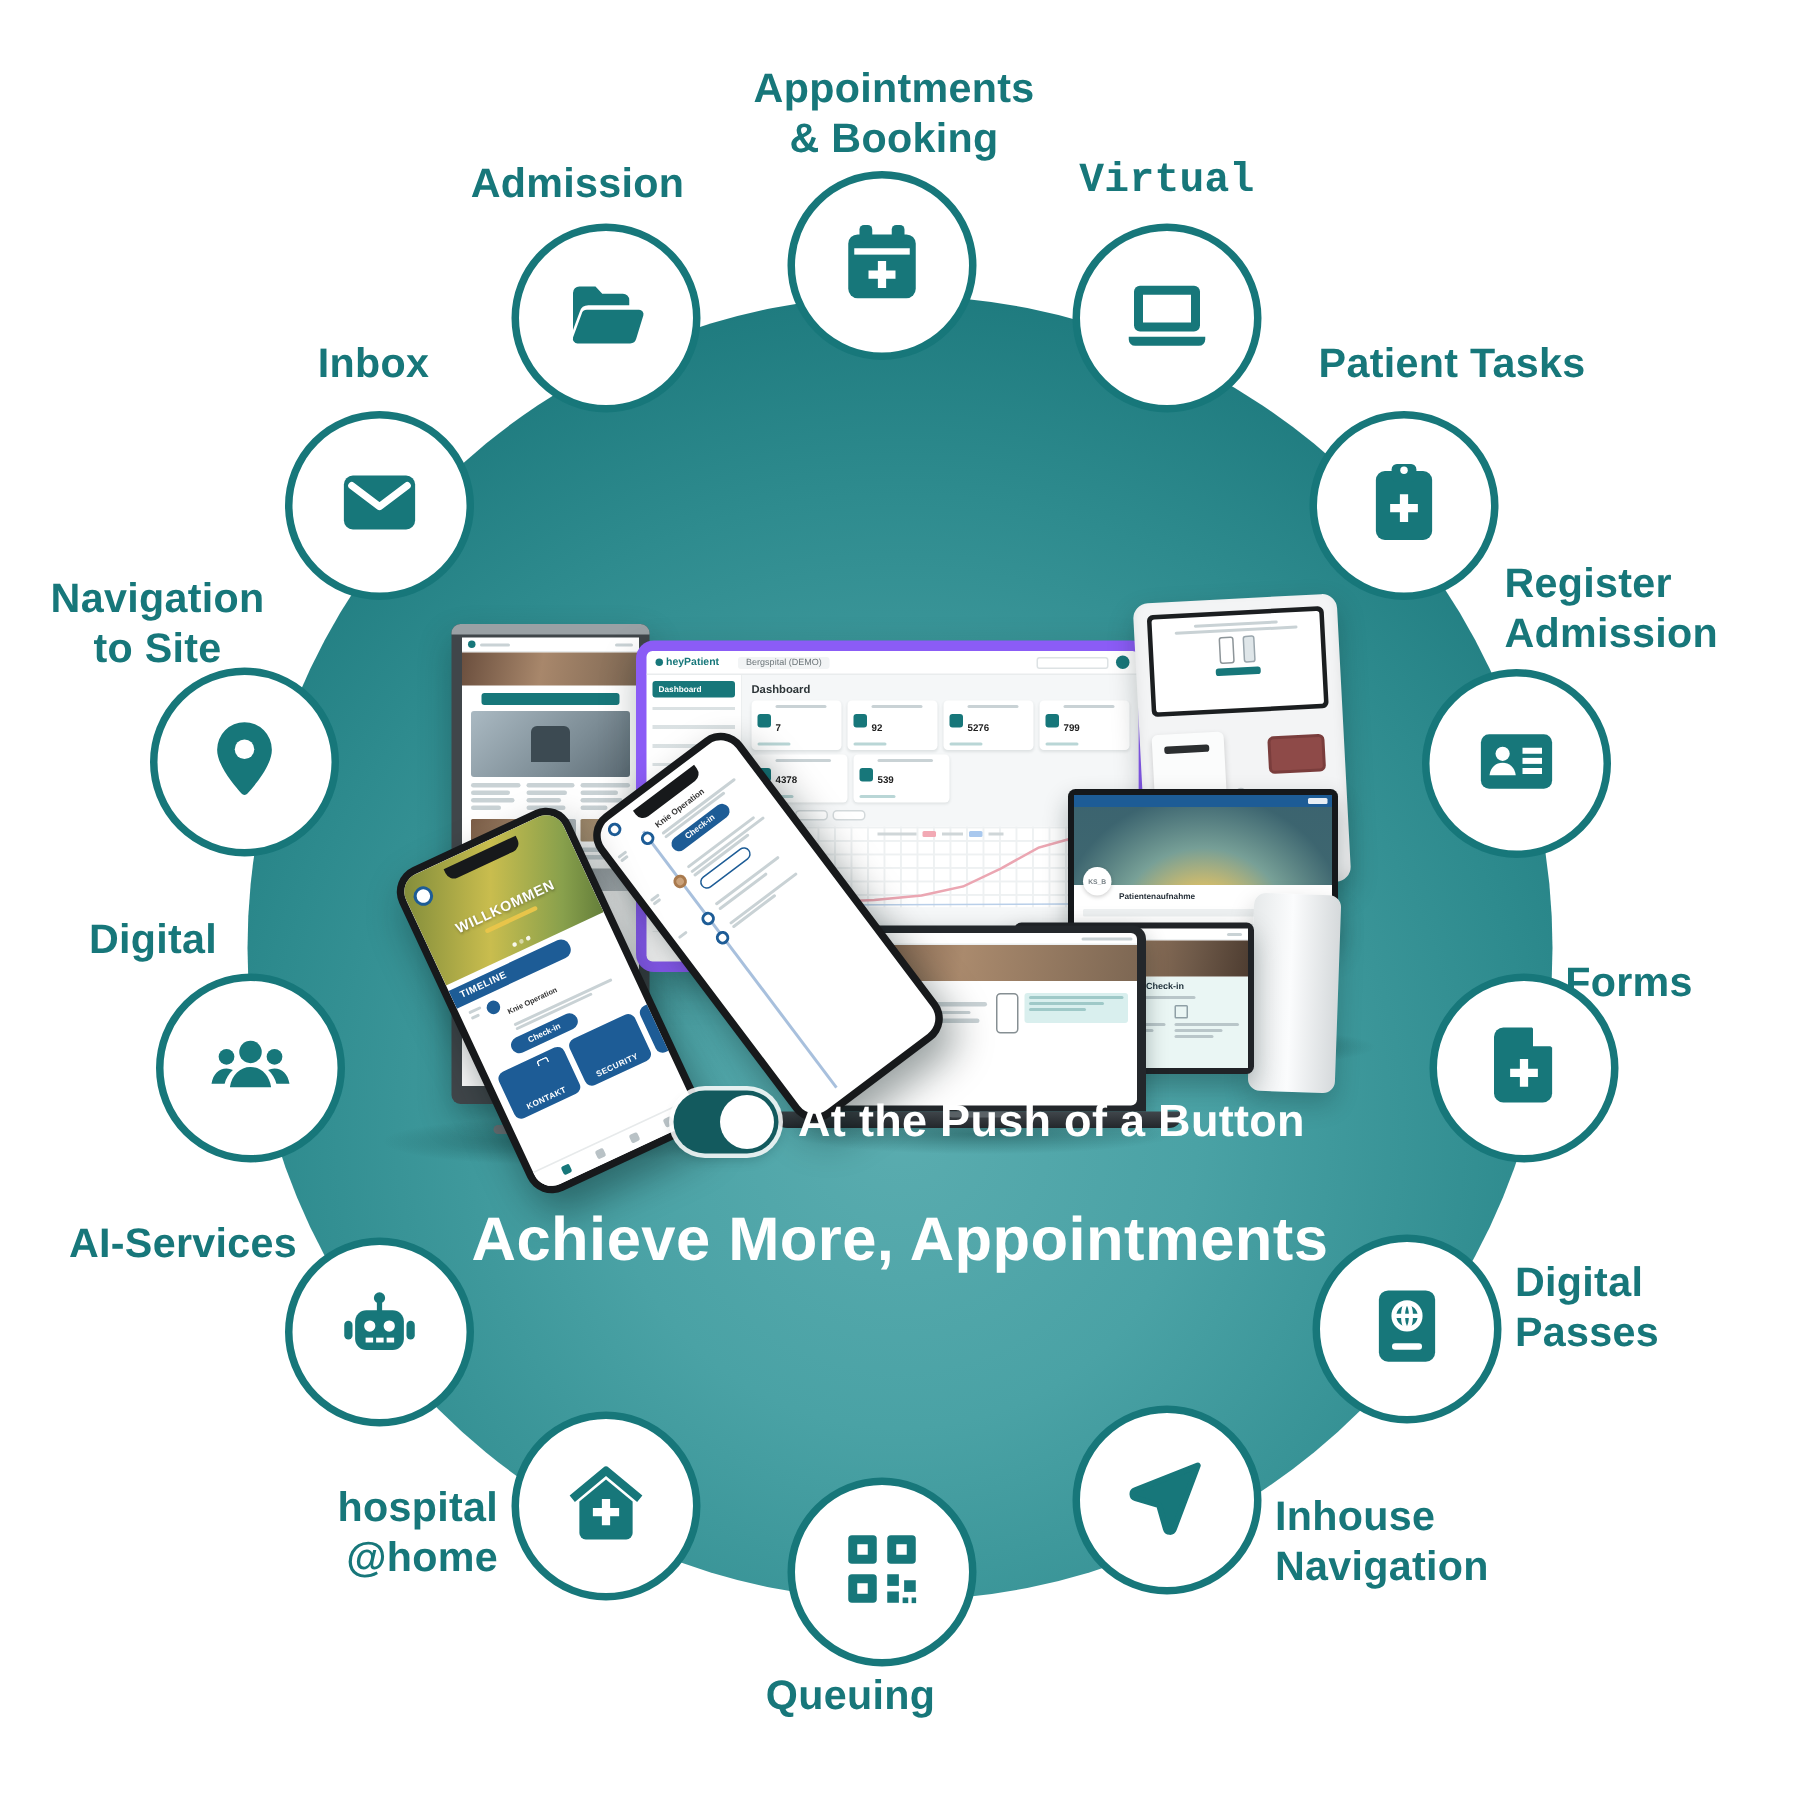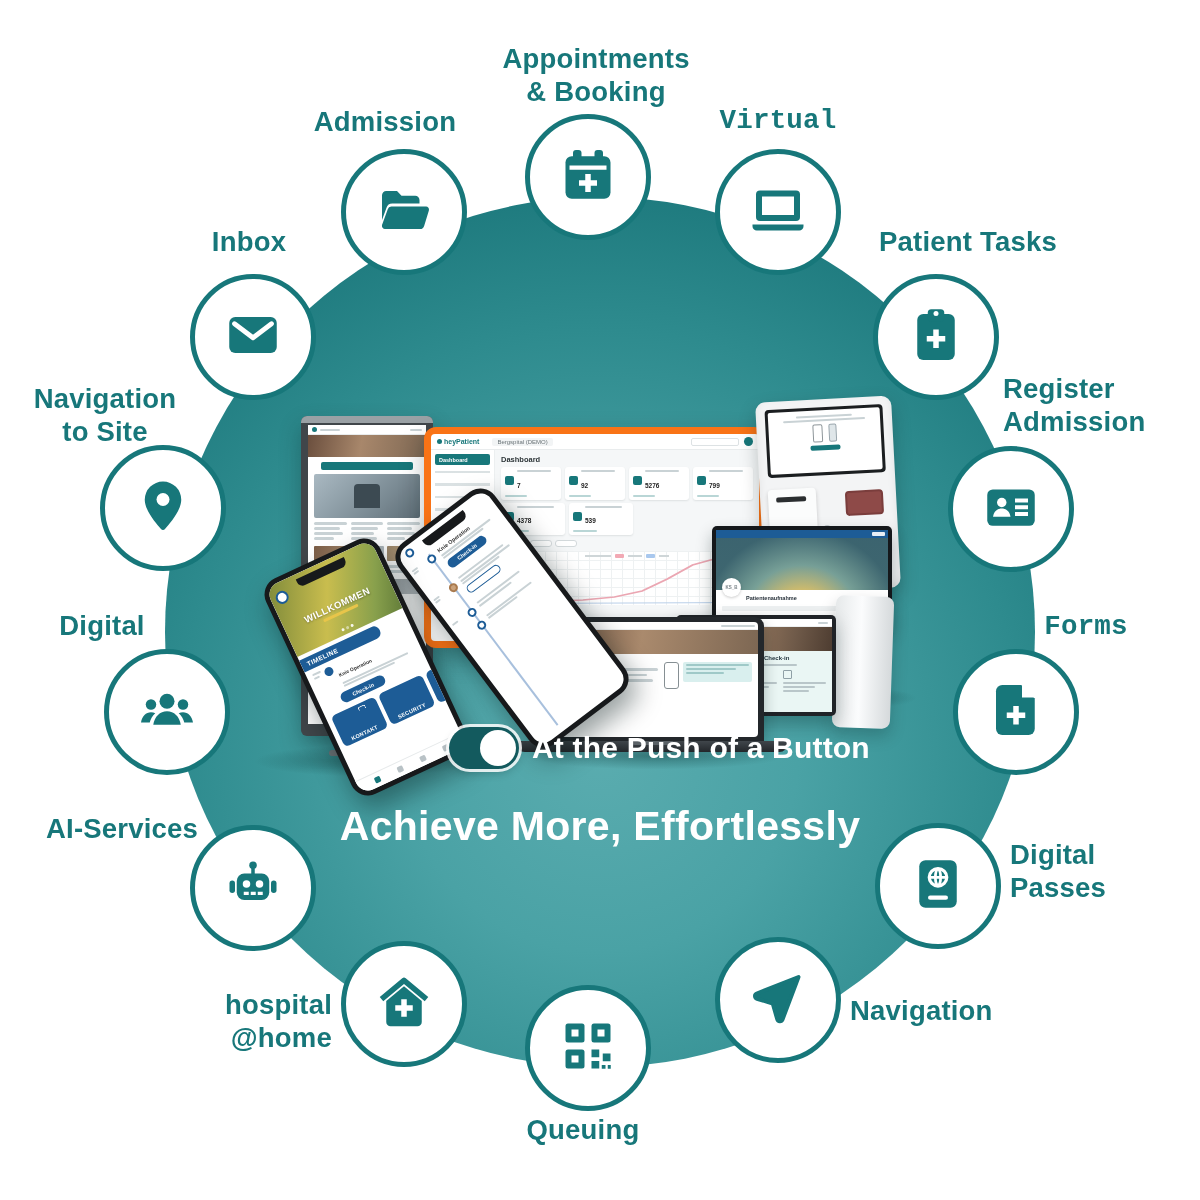--- a/index.html
+++ b/index.html
@@ -47,21 +47,21 @@
   .sg-video{height:44px;margin:3px 6px;background:linear-gradient(135deg,#aab9c2,#7d8d96 60%,#5d6c75);border-radius:2px;position:relative;}
   .sg-video::after{content:"";position:absolute;left:38%;top:22%;width:24%;height:56%;background:#3c4a52;border-radius:4px 4px 0 0;}
   .sg-cols{display:flex;gap:4px;margin:4px 6px;}
   .sg-cols > div{flex:1;}
   .sg-cols .bar{margin-bottom:2.5px;height:2.5px;}
   .sg-gal{display:flex;gap:3px;margin:3px 6px;}
   .sg-gal > div{flex:1;height:15px;border-radius:1px;}
   .signage-stand{position:absolute;left:349px;top:738px;width:38px;height:13px;background:#7d8488;}
   .signage-foot{position:absolute;left:329px;top:750px;width:78px;height:6px;background:#6a7074;border-radius:3px;}
   
-  .laptop-main{position:absolute;left:424px;top:427px;width:342px;height:221px;background:#f97316;border-radius:12px;padding:7px;box-shadow:0 10px 24px rgba(0,25,25,.28);}
+  .laptop-main{position:absolute;left:424px;top:427px;width:342px;height:221px;background:#8b5cf6;border-radius:12px;padding:7px;box-shadow:0 10px 24px rgba(0,25,25,.28);}
   .screen{width:100%;height:100%;background:#fff;border-radius:4px;overflow:hidden;position:relative;}
   .db-top{height:16px;display:flex;align-items:center;gap:5px;padding:0 6px;border-bottom:1px solid #e9eced;}
   .db-brand{color:var(--teal);font-weight:bold;font-size:7px;display:flex;align-items:center;gap:2px;}
   .db-org{font-size:6px;color:#6b7478;background:#f2f4f5;border-radius:2px;padding:1px 5px;margin-left:8px;}
   .db-search{margin-left:auto;width:48px;height:8px;border:1px solid #dde2e4;border-radius:2px;}
   .db-avatar{width:9px;height:9px;border-radius:50%;background:var(--teal);}
   .db-body{display:flex;height:calc(100% - 16px);}
   .db-side{width:64px;border-right:1px solid #eceff0;padding:4px 4px;}
   .db-active{height:11px;background:var(--teal);border-radius:2px;color:#fff;font-size:5.5px;font-weight:bold;display:flex;align-items:center;padding-left:4px;}
   .db-lines{height:150px;margin-top:6px;background:repeating-linear-gradient(to bottom,#d4dcde 0 2.5px, transparent 2.5px 12.5px);opacity:.85;}
@@ -251,21 +251,21 @@
   <span><svg viewBox="0 0 24 24">
     <rect x="2.5" y="5" width="19" height="14.5" rx="2.2"></rect>
     <circle cx="8.3" cy="10.2" r="1.9" fill="#fff"></circle>
     <path d="M4.8 15.9c.3-2.1 1.7-3.3 3.5-3.3s3.2 1.2 3.5 3.3z" fill="#fff"></path>
     <rect x="13.6" y="8.6" width="5.2" height="1.6" fill="#fff"></rect>
     <rect x="13.6" y="11.3" width="5.2" height="1.6" fill="#fff"></rect>
     <rect x="13.6" y="14" width="5.2" height="1.6" fill="#fff"></rect>
   </svg></span>
 </div>
 
-<div class="flabel ta-c" style="left:1006px;top:610px;width:160px;font-family:Liberation Mono, monospace;">
+<div class="flabel ta-c" style="left:1006px;top:638px;width:160px;">
   <span class="l">Forms</span>
     <span class="l"></span>
 </div>
 <div class="fcircle" style="left:953px;top:649px;">
   <span><svg viewBox="0 0 24 24">
     <path d="M6.5 2h7.6l5.4 5.4v12.1A2.5 2.5 0 0 1 17 22H6.5A2.5 2.5 0 0 1 4 19.5v-15A2.5 2.5 0 0 1 6.5 2z"></path>
     <path d="M14.4 1.6l5.4 5.4h-5.4z" fill="#fff"></path>
     <path fill="#fff" d="M10.9 10.4h2.2V13h2.6v2.2h-2.6v2.6h-2.2v-2.6H8.3V13h2.6z"></path>
   </svg></span>
 </div>
@@ -277,29 +277,30 @@
 <div class="fcircle" style="left:875px;top:823px;">
   <span><svg viewBox="0 0 24 24">
     <rect x="4.5" y="2.5" width="15" height="19" rx="2.5"></rect>
     <circle cx="12" cy="9.3" r="3.5" fill="none" stroke="#fff" stroke-width="1.3"></circle>
     <path d="M8.5 9.3h7M12 5.8c1.4 1.1 1.4 5.9 0 7M12 5.8c-1.4 1.1-1.4 5.9 0 7" stroke="#fff" stroke-width="1.1" fill="none"></path>
     <rect x="8" y="16.6" width="8" height="1.7" rx=".85" fill="#fff"></rect>
   </svg></span>
 </div>
 
 <div class="flabel" style="left:850px;top:994px;width:230px;">
+  <span class="l">Inhouse</span>
     <span class="l">Navigation</span>
 </div>
 <div class="fcircle" style="left:715px;top:937px;">
   <span><svg viewBox="0 0 24 24">
     <path d="M20.2 3.6 13.8 20.6c-.4 1-1.8.9-2.1-.1l-1.8-6.3-6.3-1.9c-1-.3-1.1-1.7-.1-2.1L20.2 3.6z" stroke="#17777a" stroke-width="1.6" stroke-linejoin="round"></path>
   </svg></span>
 </div>
 
-<div class="flabel ta-c" style="left:433px;top:1113px;width:300px;">
+<div class="flabel ta-c" style="left:417px;top:1113px;width:300px;">
   <span class="l">Queuing</span>
 </div>
 <div class="fcircle" style="left:525px;top:985px;">
   <span><svg viewBox="0 0 24 24">
     <rect x="3" y="3" width="7.6" height="7.6" rx="1"></rect>
     <rect x="5.4" y="5.4" width="2.8" height="2.8" fill="#fff"></rect>
     <rect x="13.4" y="3" width="7.6" height="7.6" rx="1"></rect>
     <rect x="15.8" y="5.4" width="2.8" height="2.8" fill="#fff"></rect>
     <rect x="3" y="13.4" width="7.6" height="7.6" rx="1"></rect>
     <rect x="5.4" y="15.8" width="2.8" height="2.8" fill="#fff"></rect>
@@ -739,13 +740,13 @@
         </div>
     </div>
   </div>
 
 </div>
 
 <div class="toggle">
   <span class="knob"></span>
 </div>
 <div class="toggle-label">At the Push of a Button</div>
-<div class="headline">Achieve More, Effortlessly</div>
+<div class="headline">Achieve More, Appointments</div>
 
 </body></html>

